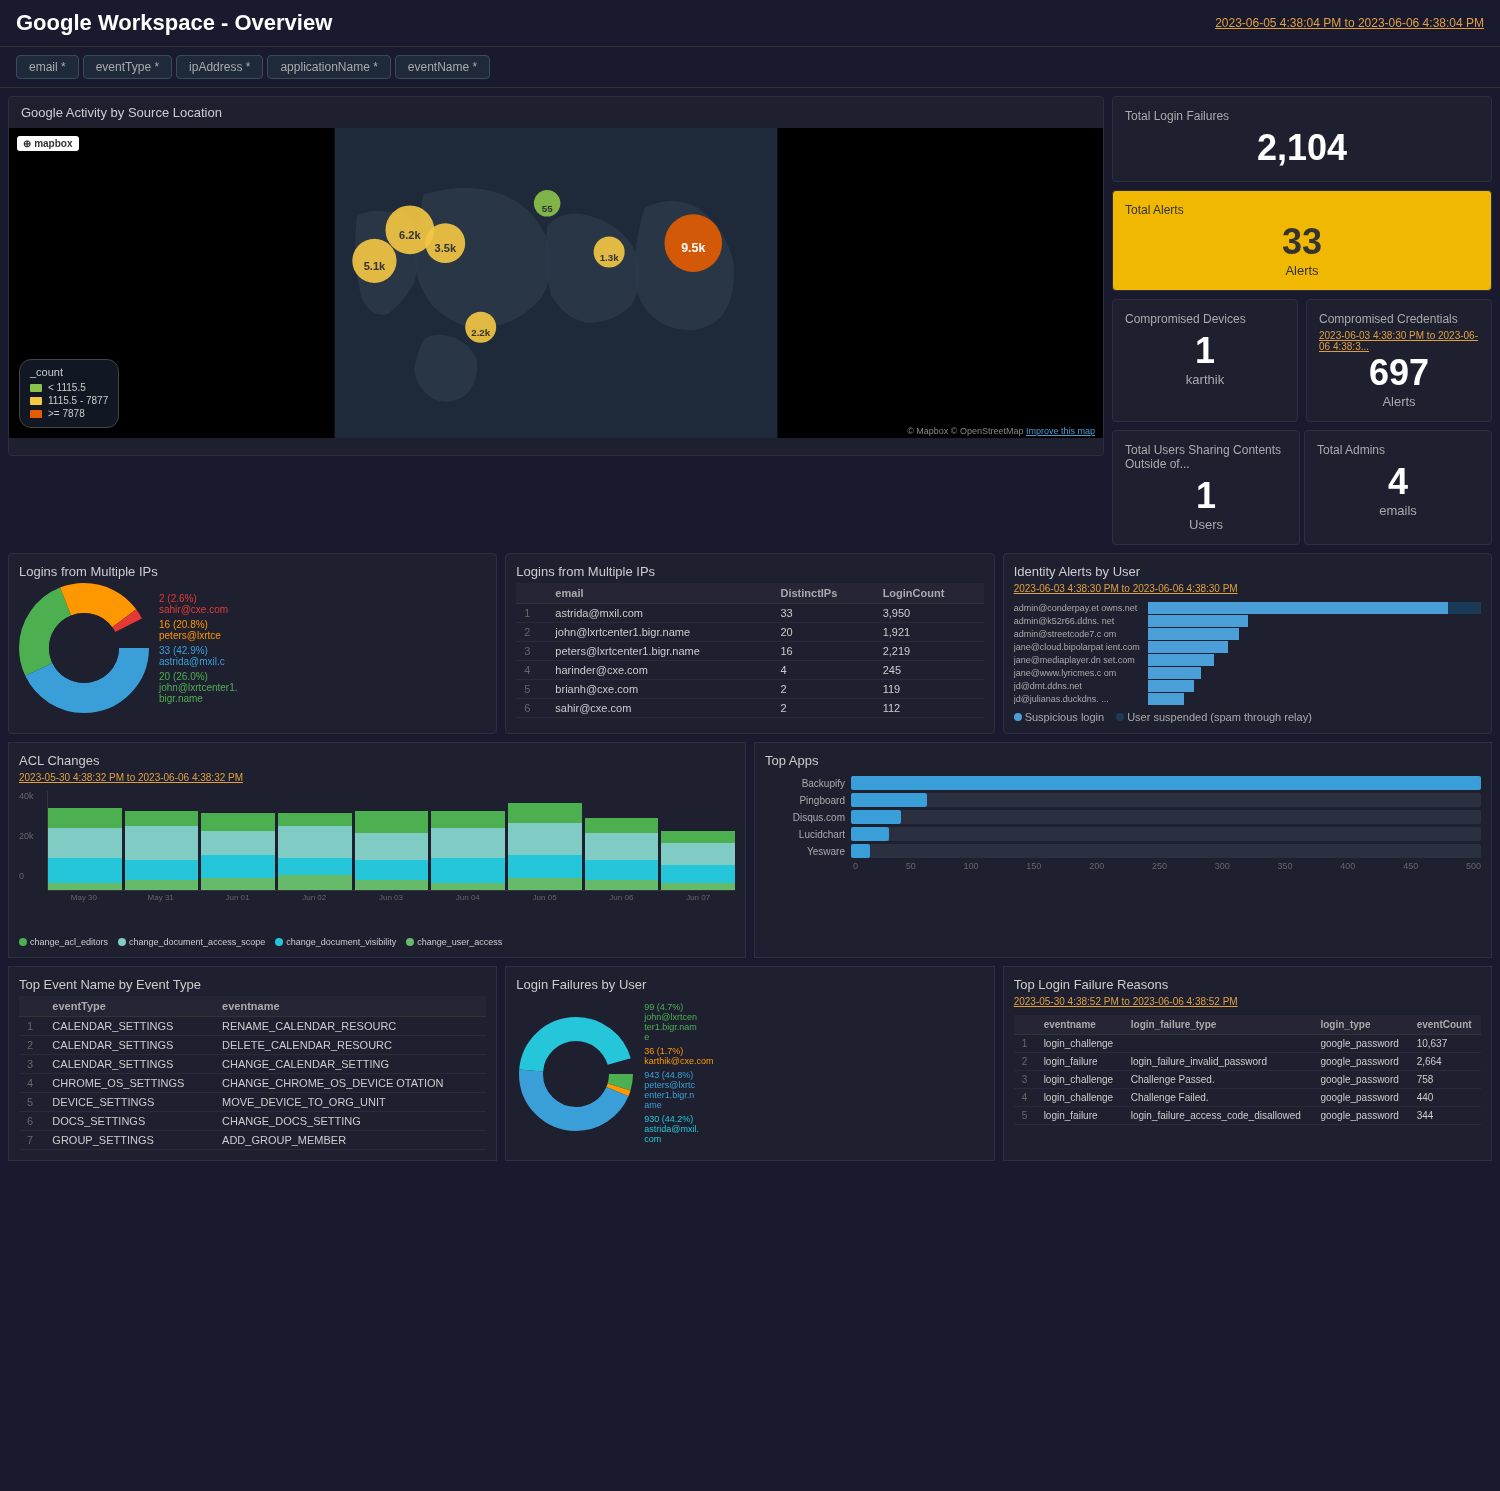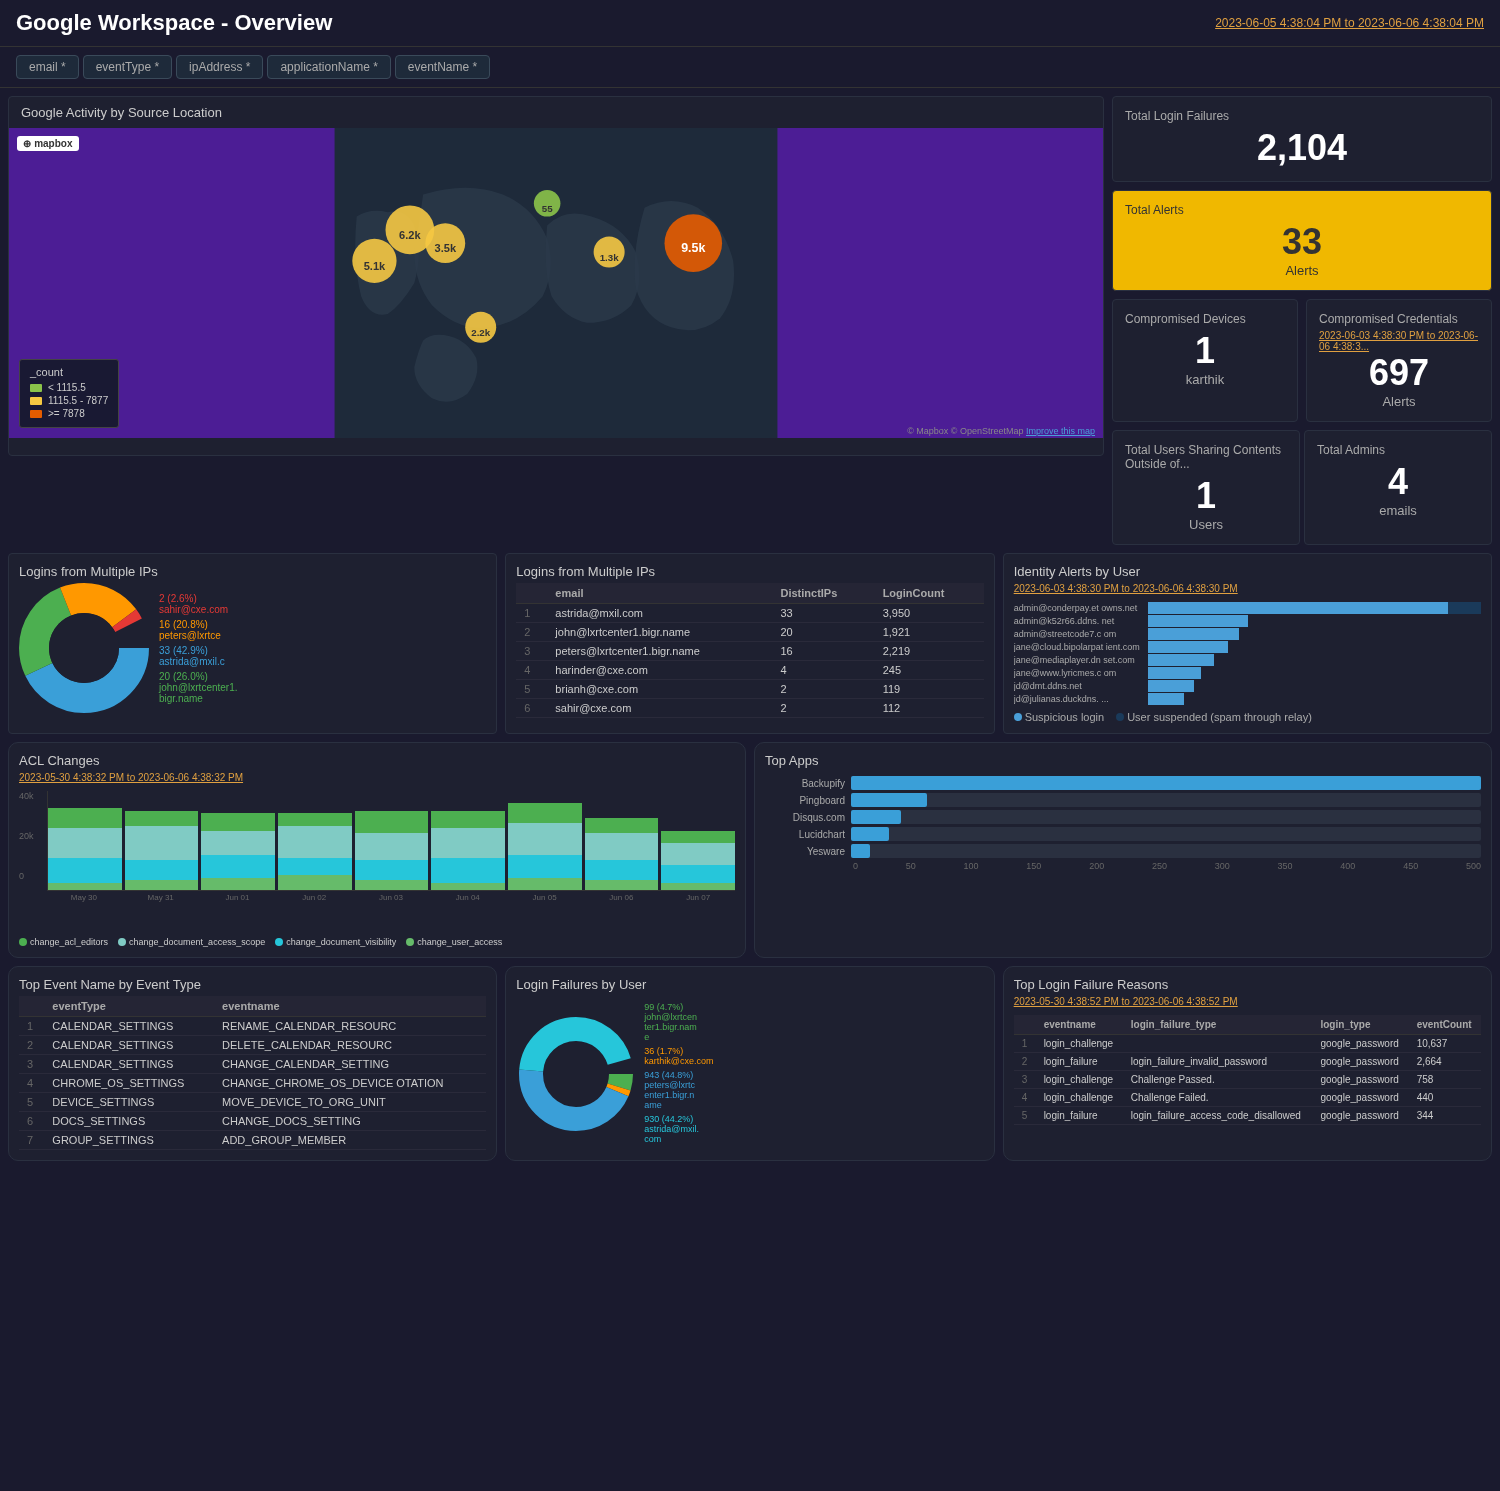--- a/index.html
+++ b/index.html
@@ -9,23 +9,23 @@
     .header-title { font-size: 22px; color: #fff; font-weight: bold; }
     .header-time { color: #e0a040; font-size: 12px; text-decoration: underline; }
     
     .filter-bar { display: flex; gap: 4px; padding: 8px 16px; border-bottom: 1px solid #333; }
     .filter-pill { background: #1e2a3a; border: 1px solid #3a4a5a; border-radius: 4px; padding: 4px 12px; color: #aaa; font-size: 12px; }
     
     .main-grid { display: grid; grid-template-columns: 1fr 380px; gap: 8px; padding: 8px; }
     
     .map-panel { background: #1e2030; border: 1px solid #2a3040; border-radius: 4px; position: relative; height: 360px; overflow: hidden; }
     .map-title { padding: 8px 12px; font-size: 13px; color: #ccc; }
-    .map-bg { width: 100%; height: 310px; background: #4c1d95; position: relative; overflow: hidden; }
+    .map-bg { width: 100%; height: 310px; background: #000000; position: relative; overflow: hidden; }
     .map-svg { width: 100%; height: 100%; }
-    .map-legend { position: absolute; bottom: 10px; left: 10px; background: rgba(20,25,40,0.9); padding: 6px 10px; border: 1px solid #444; border-radius: 3px; }
+    .map-legend { position: absolute; bottom: 10px; left: 10px; background: rgba(20,25,40,0.9); padding: 6px 10px; border: 1px solid #444; border-radius: 12px; }
     .legend-title { color: #ccc; font-size: 11px; margin-bottom: 4px; }
     .legend-item { display: flex; align-items: center; gap: 6px; font-size: 10px; margin: 2px 0; }
     .legend-color { width: 12px; height: 8px; border-radius: 1px; }
     .mapbox-logo { position: absolute; top: 8px; left: 8px; background: #fff; border-radius: 3px; padding: 2px 6px; font-size: 10px; font-weight: bold; color: #333; }
     .map-attribution { position: absolute; bottom: 2px; right: 8px; font-size: 9px; color: #888; }
     
     .right-panels { display: flex; flex-direction: column; gap: 8px; }
     .metric-card { background: #1e2030; border: 1px solid #2a3040; border-radius: 4px; padding: 12px; }
     .metric-card.yellow { background: #f0b800; color: #333; }
     .metric-card-title { font-size: 12px; color: #aaa; margin-bottom: 4px; }
@@ -33,21 +33,21 @@
     .metric-value { font-size: 36px; font-weight: bold; text-align: center; color: #fff; }
     .metric-card.yellow .metric-value { color: #333; }
     .metric-label { text-align: center; font-size: 13px; color: #aaa; }
     .metric-card.yellow .metric-label { color: #333; }
     .metric-link { font-size: 10px; color: #e0a040; text-decoration: underline; }
     
     .section-grid { display: grid; grid-template-columns: 1fr 1fr 1fr; gap: 8px; padding: 0 8px 8px; }
     .section-panel { background: #1e2030; border: 1px solid #2a3040; border-radius: 4px; padding: 10px; }
     .section-title { font-size: 13px; color: #ccc; margin-bottom: 4px; }
     .section-subtitle { font-size: 10px; color: #e0a040; text-decoration: underline; margin-bottom: 8px; }
-    .full-width-panel { background: #1e2030; border: 1px solid #2a3040; border-radius: 10px; padding: 10px; }
+    .full-width-panel { background: #1e2030; border: 1px solid #2a3040; border-radius: 0; padding: 10px; }
     
     .two-col { display: grid; grid-template-columns: 1fr 1fr; gap: 8px; padding: 0 8px 8px; }
     .three-col { display: grid; grid-template-columns: 1fr 1fr 1fr; gap: 8px; padding: 0 8px 8px; }
     
     
     .pie-container { display: flex; align-items: center; gap: 10px; }
     .pie-labels { font-size: 10px; }
     .pie-label-item { margin: 2px 0; color: #aaa; }
     
     

